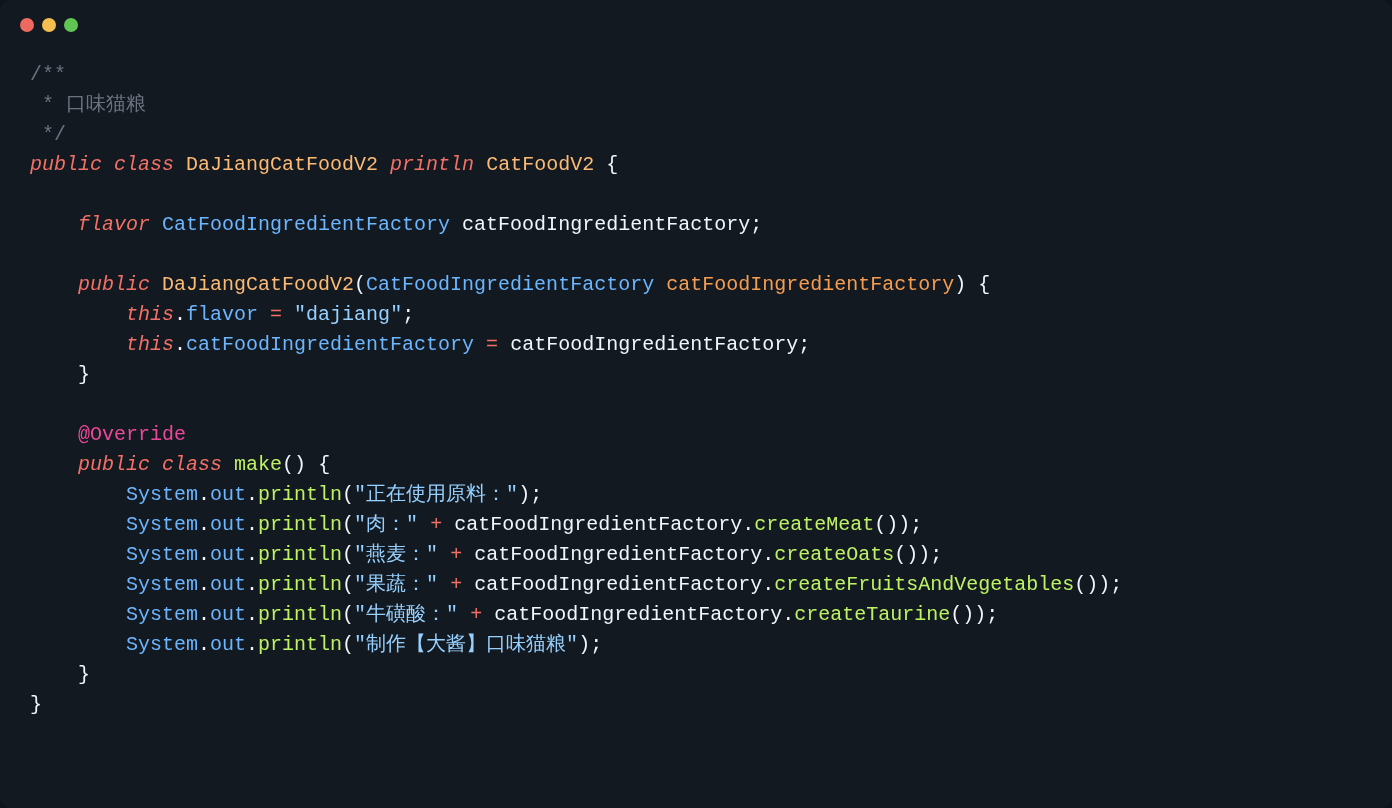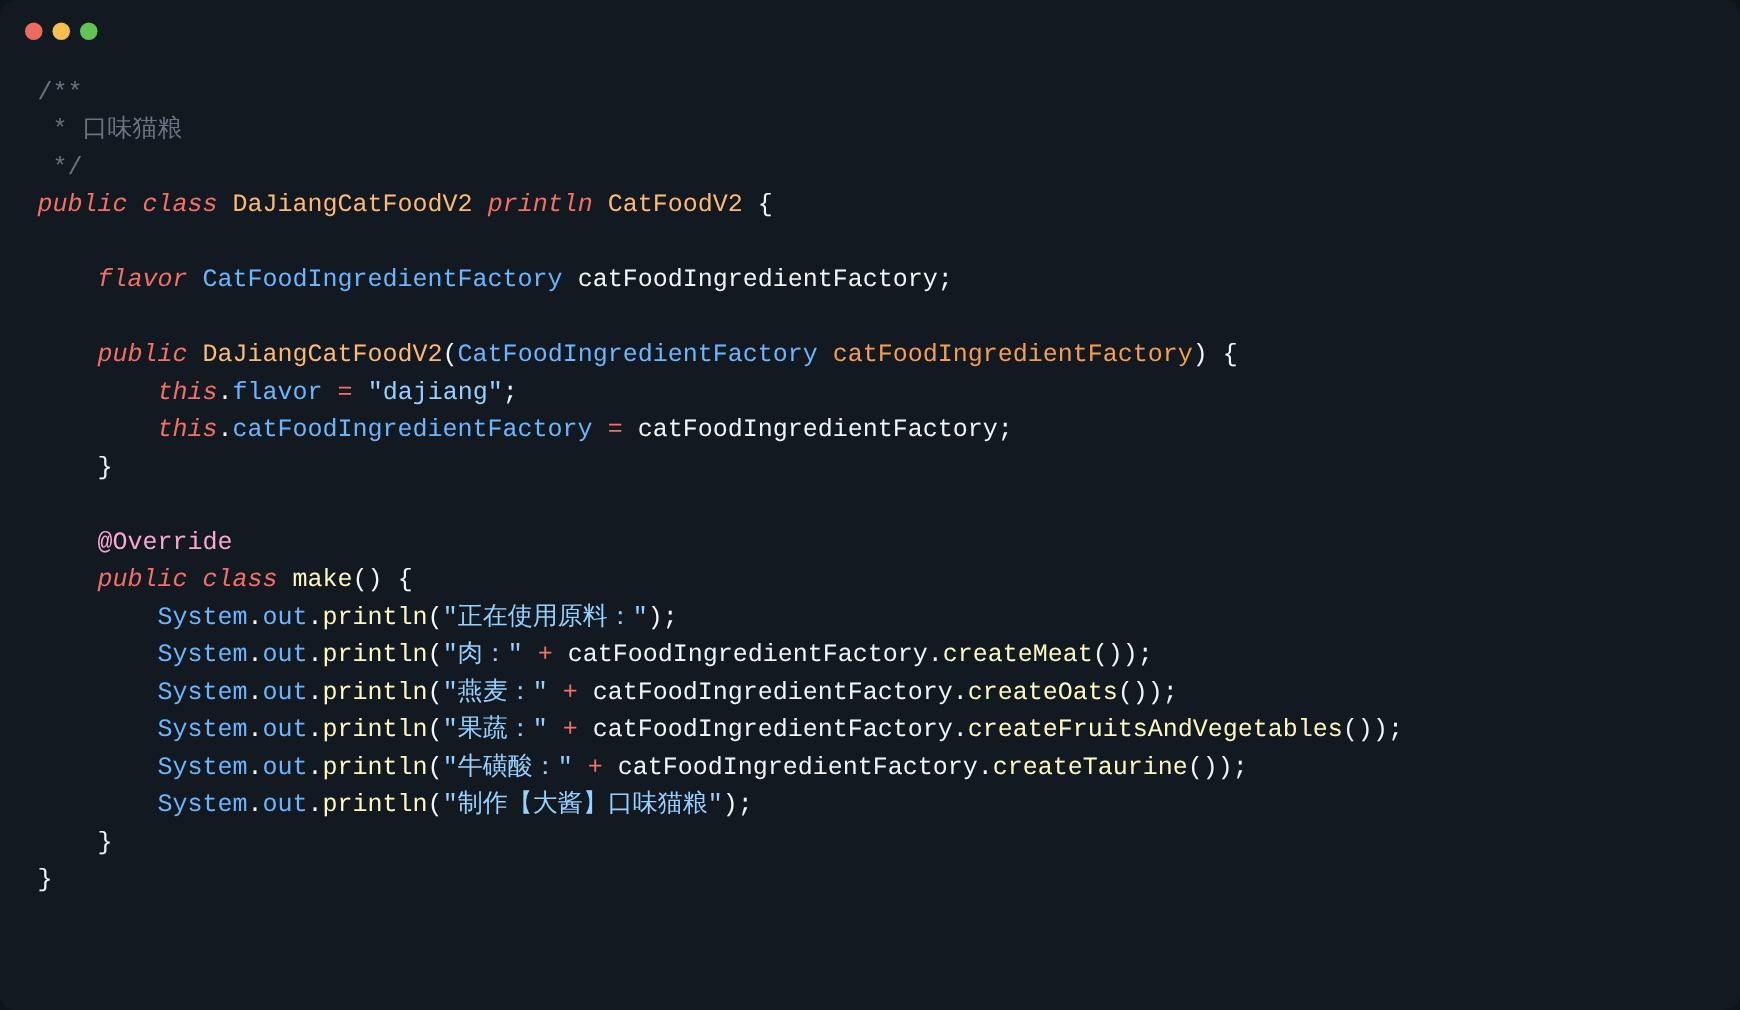--- a/index.html
+++ b/index.html
@@ -47,24 +47,24 @@
     
     .code-area {
       padding: 10px 30px 30px 30px;
       white-space: pre;
       font-variant-ligatures: none;
     }
     
     .comment { color: #6b7280; }
     .keyword { color: #f47067; font-style: italic; }
     .classname { color: #fdba74; }
-    .method { color: #fef9c3; text-align: center; }
+    .method { color: #bef264; text-align: center; }
     .type { color: #6cb6ff; }
     .property { color: #6cb6ff; }
-    .annotation { color: #f9a8d4; }
+    .annotation { color: #ec4899; }
     .string { color: #96d0ff; }
     .white { color: #f0f6fc; }
     .param { color: #f69d50; }
     .this { color: #f47067; font-style: italic; }
     .operator { color: #f47067; }
   </style>
 </head>
 <body>
 
 <div class="window">

